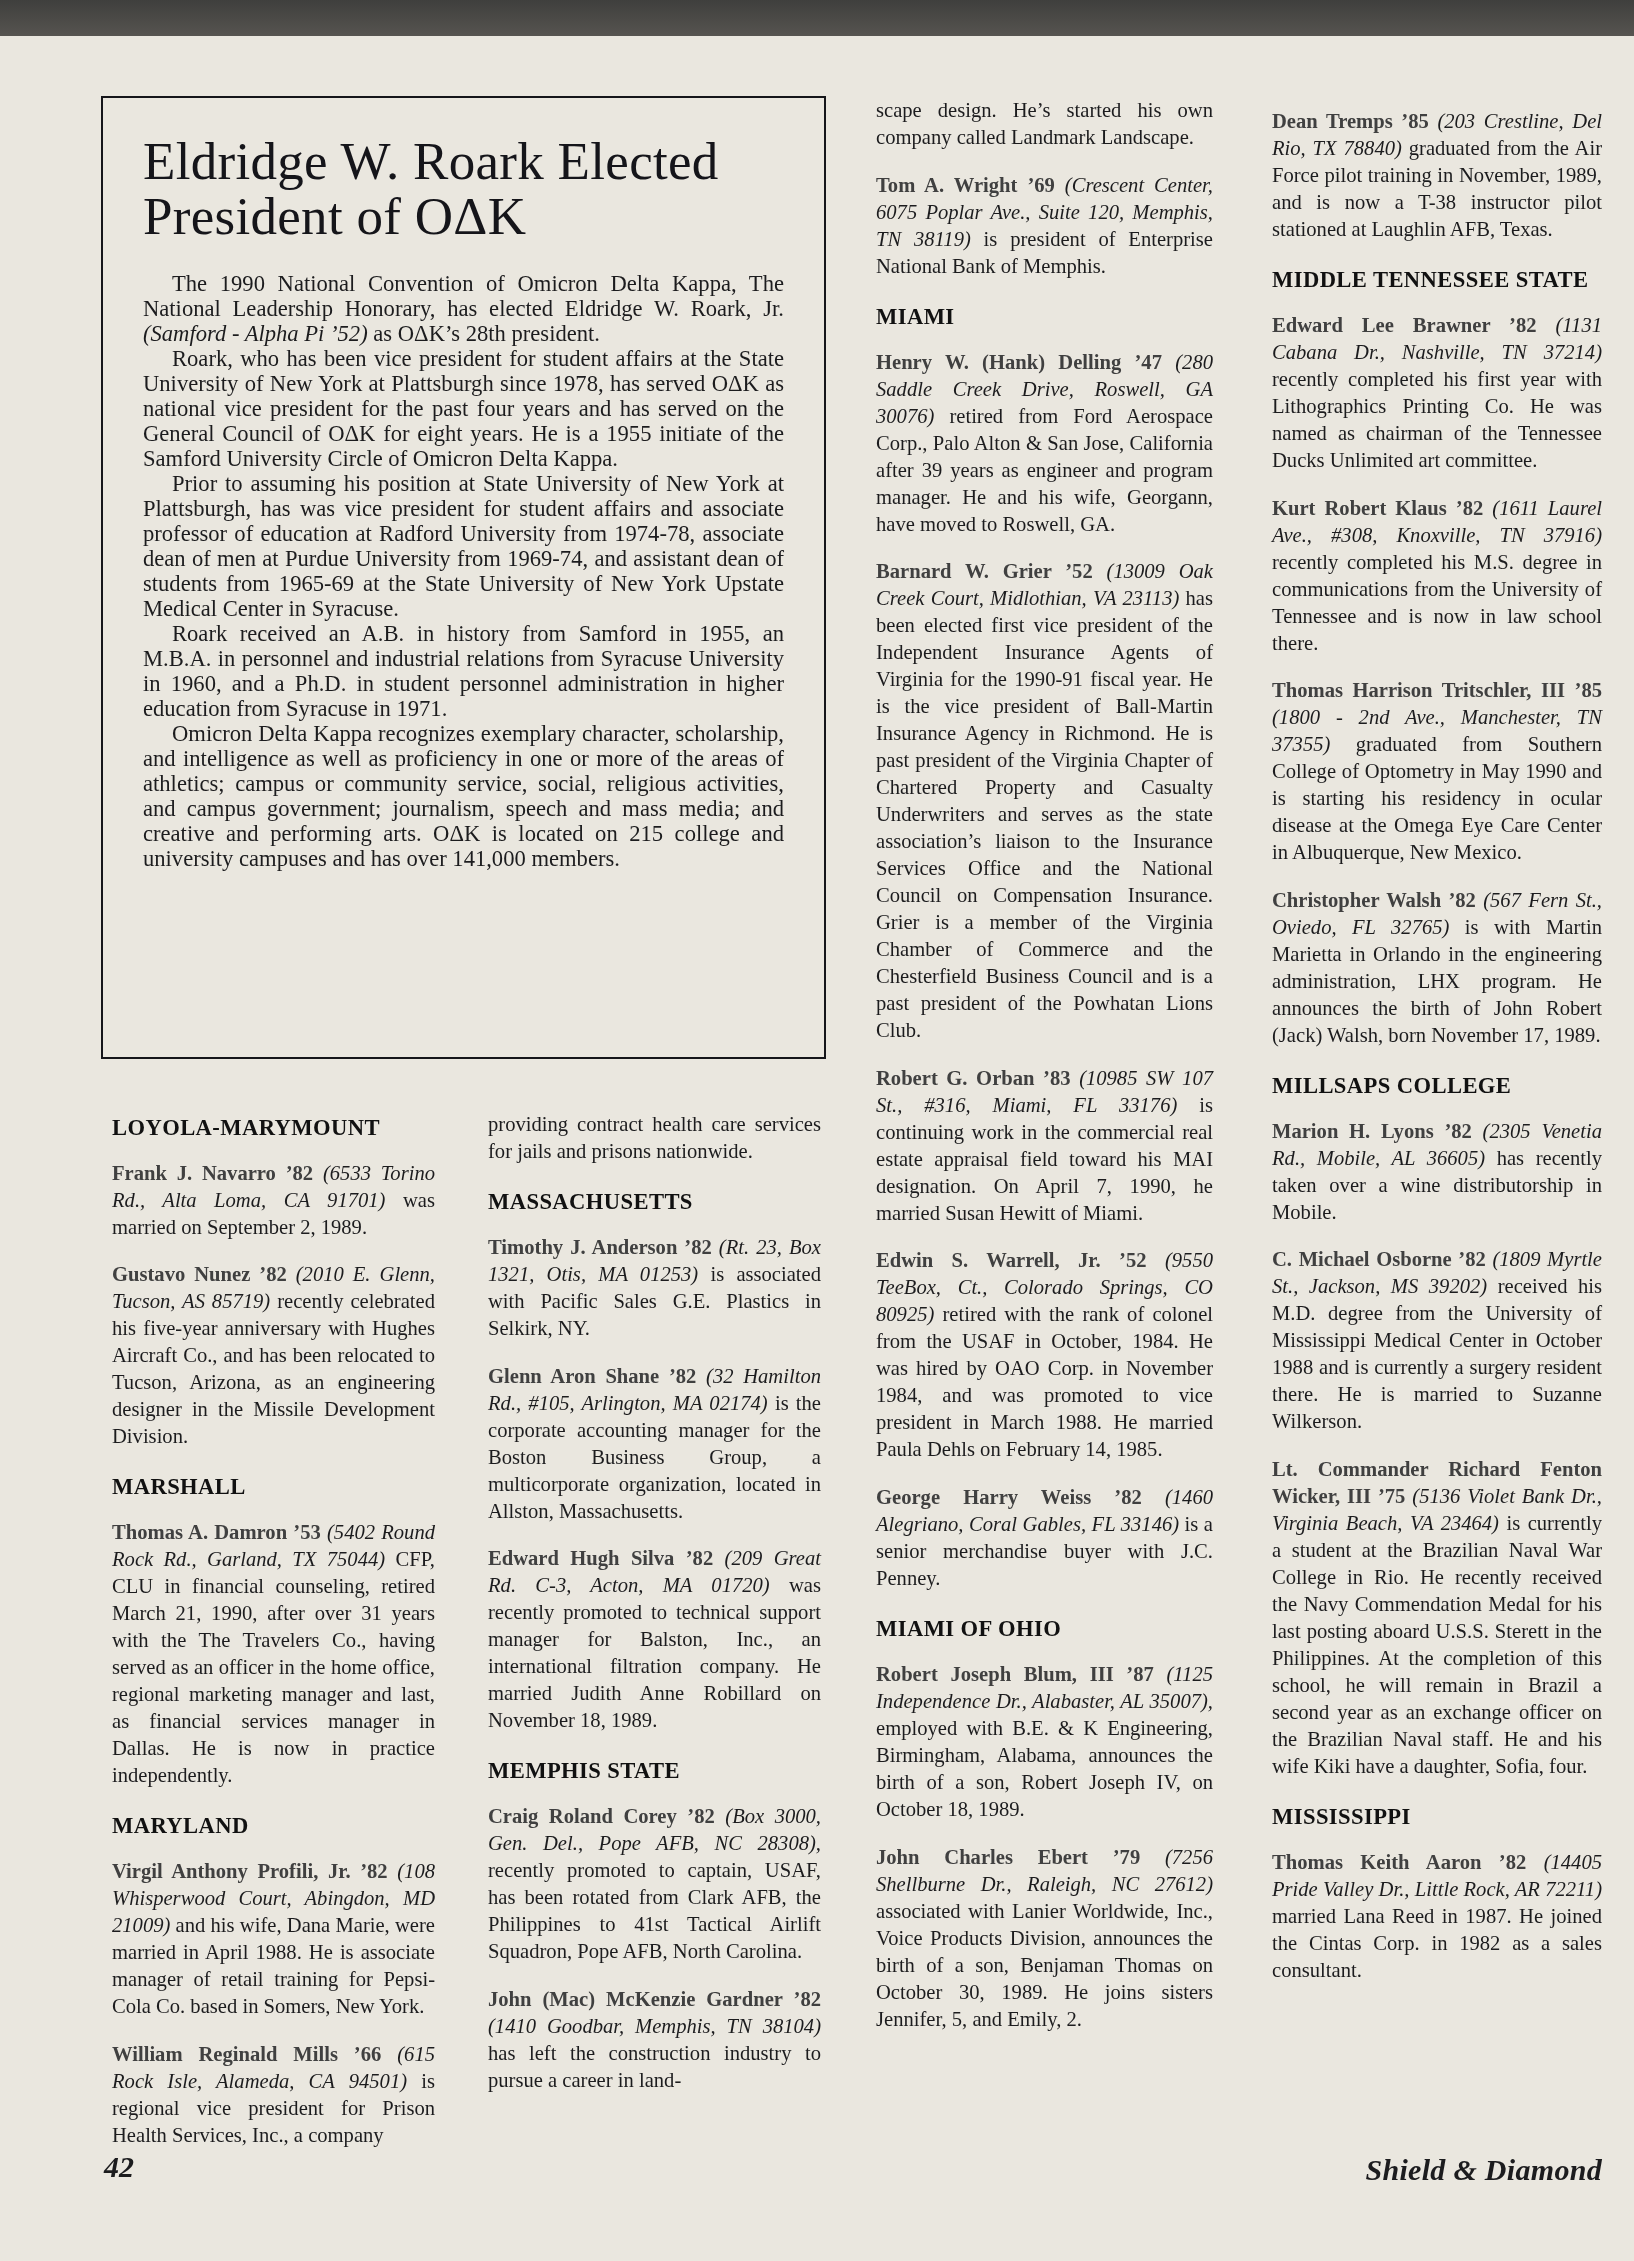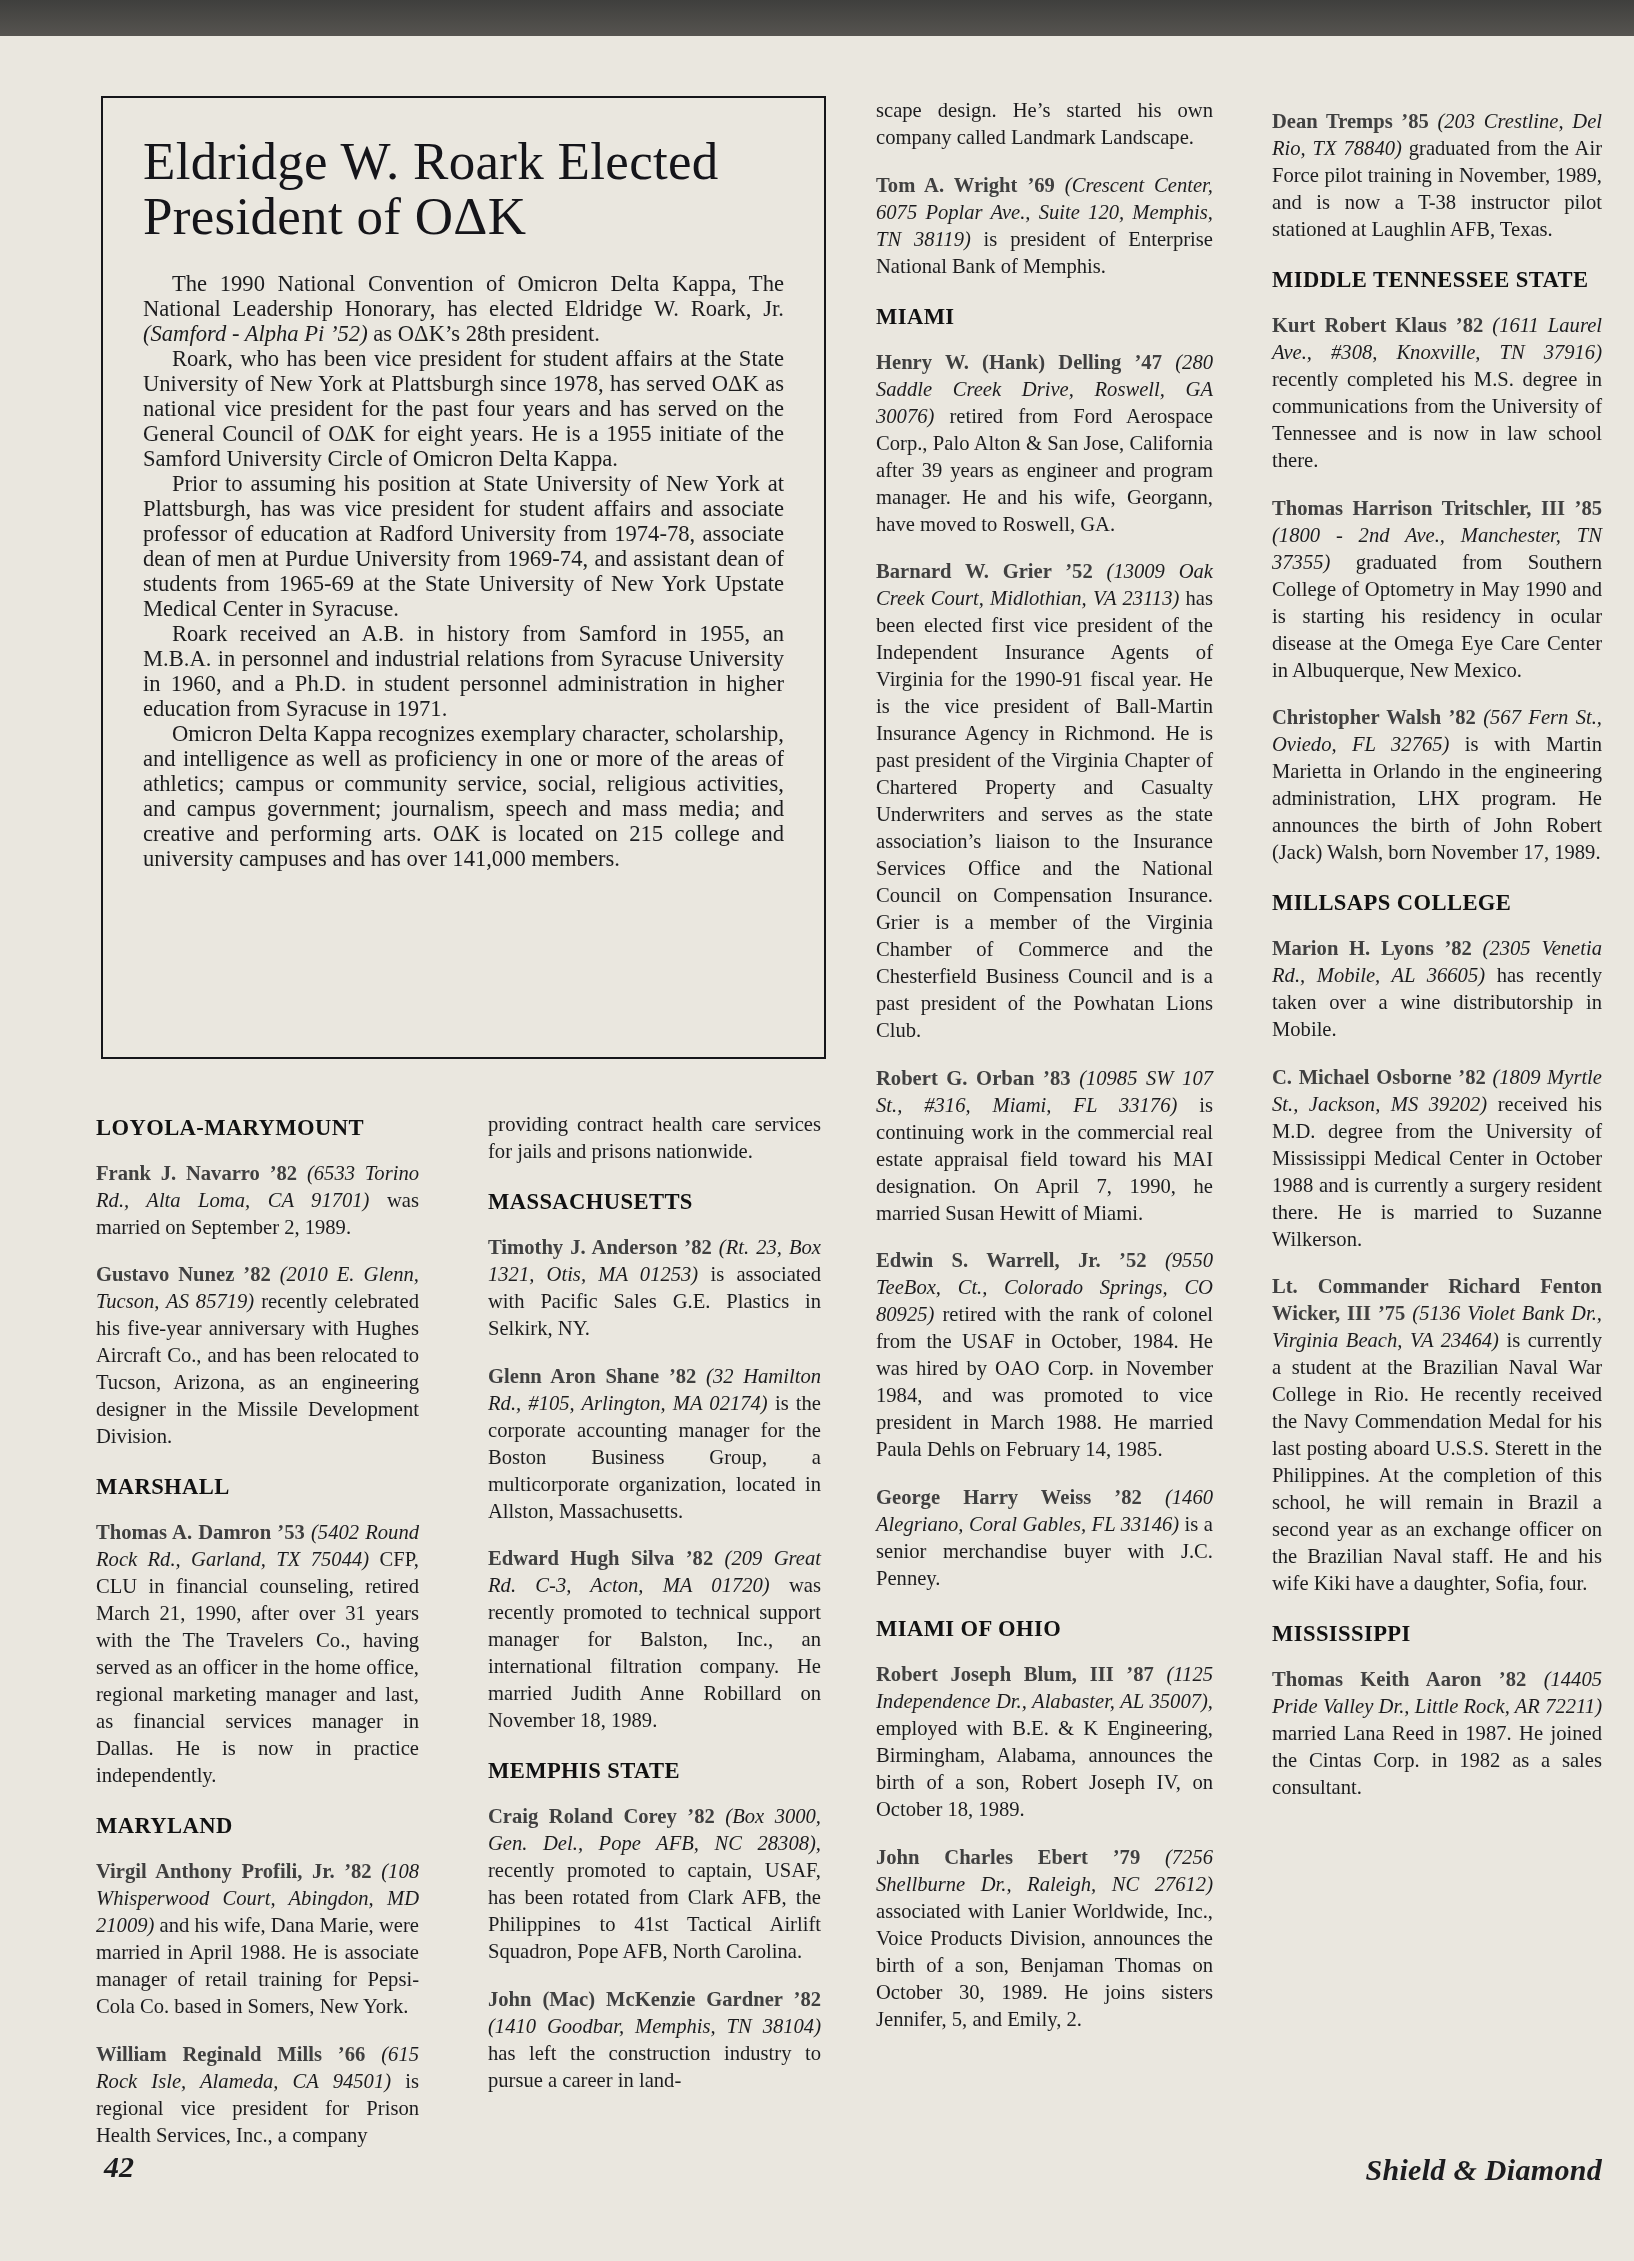--- a/index.html
+++ b/index.html
@@ -31,21 +31,21 @@
     color:#15151a;
   }
   .article-box p{
     margin:0;
     font-size:22.6px;line-height:25px;
     text-align:justify;text-indent:29px;
   }
   .article-box p .ital{font-style:italic;}
   
   .col{position:absolute;font-size:20.6px;line-height:27px;text-align:justify;}
-  .col1{left:96px;top:1111px;width:323px;font-family:Liberation Serif, serif;}
+  .col1{left:112px;top:1111px;width:323px;font-family:Liberation Serif, serif;}
   .col2{left:488px;top:1111px;width:333px;}
   .col3{left:876px;top:97px;width:337px;}
   .col4{left:1272px;top:108px;width:330px;}
   .sec{
     font-size:22.6px;line-height:27px;
     font-weight:700;letter-spacing:0.4px;
     margin:23px 0 19px 0;color:#111;
   }
   .sec:first-child{margin-top:2.7px;}
   .entry{margin:0 0 20.6px 0;}
@@ -108,20 +108,21 @@
       <p class="entry"><strong>Robert G. Orban ’83</strong> <em>(10985 SW 107 St., #316, Miami, FL 33176)</em> <span>is continuing work in the commercial real estate appraisal field toward his MAI designation. On April 7, 1990, he married Susan Hewitt of Miami.</span></p>
       <p class="entry"><strong>Edwin S. Warrell, Jr. ’52</strong> <em>(9550 TeeBox, Ct., Colorado Springs, CO 80925)</em> <span>retired with the rank of colonel from the USAF in October, 1984. He was hired by OAO Corp. in November 1984, and was promoted to vice president in March 1988. He married Paula Dehls on February 14, 1985.</span></p>
       <p class="entry"><strong>George Harry Weiss ’82</strong> <em>(1460 Alegriano, Coral Gables, FL 33146)</em> <span>is a senior merchandise buyer with J.C. Penney.</span></p>
       <h3 class="sec">MIAMI OF OHIO</h3>
       <p class="entry"><strong>Robert Joseph Blum, III ’87</strong> <em>(1125 Independence Dr., Alabaster, AL 35007),</em> <span>employed with B.E. &amp; K Engineering, Birmingham, Alabama, announces the birth of a son, Robert Joseph IV, on October 18, 1989.</span></p>
       <p class="entry"><strong>John Charles Ebert ’79</strong> <em>(7256 Shellburne Dr., Raleigh, NC 27612)</em> <span>associated with Lanier Worldwide, Inc., Voice Products Division, announces the birth of a son, Benjaman Thomas on October 30, 1989. He joins sisters Jennifer, 5, and Emily, 2.</span></p>
     </div>
   <div class="col col4" id="col-3">
       <p class="entry"><strong>Dean Tremps ’85</strong> <em>(203 Crestline, Del Rio, TX 78840)</em> <span>graduated from the Air Force pilot training in November, 1989, and is now a T-38 instructor pilot stationed at Laughlin AFB, Texas.</span></p>
       <h3 class="sec">MIDDLE TENNESSEE STATE</h3>
+      <p class="entry"><strong>Edward Lee Brawner ’82</strong> <em>(1131 Cabana Dr., Nashville, TN 37214)</em> <span>recently completed his first year with Lithographics Printing Co. He was named as chairman of the Tennessee Ducks Unlimited art committee.</span></p>
       <p class="entry"><strong>Kurt Robert Klaus ’82</strong> <em>(1611 Laurel Ave., #308, Knoxville, TN 37916)</em> <span>recently completed his M.S. degree in communications from the University of Tennessee and is now in law school there.</span></p>
       <p class="entry"><strong>Thomas Harrison Tritschler, III ’85</strong> <em>(1800 - 2nd Ave., Manchester, TN 37355)</em> <span>graduated from Southern College of Optometry in May 1990 and is starting his residency in ocular disease at the Omega Eye Care Center in Albuquerque, New Mexico.</span></p>
       <p class="entry"><strong>Christopher Walsh ’82</strong> <em>(567 Fern St., Oviedo, FL 32765)</em> <span>is with Martin Marietta in Orlando in the engineering administration, LHX program. He announces the birth of John Robert (Jack) Walsh, born November 17, 1989.</span></p>
       <h3 class="sec">MILLSAPS COLLEGE</h3>
       <p class="entry"><strong>Marion H. Lyons ’82</strong> <em>(2305 Venetia Rd., Mobile, AL 36605)</em> <span>has recently taken over a wine distributorship in Mobile.</span></p>
       <p class="entry"><strong>C. Michael Osborne ’82</strong> <em>(1809 Myrtle St., Jackson, MS 39202)</em> <span>received his M.D. degree from the University of Mississippi Medical Center in October 1988 and is currently a surgery resident there. He is married to Suzanne Wilkerson.</span></p>
       <p class="entry"><strong>Lt. Commander Richard Fenton Wicker, III ’75</strong> <em>(5136 Violet Bank Dr., Virginia Beach, VA 23464)</em> <span>is currently a student at the Brazilian Naval War College in Rio. He recently received the Navy Commendation Medal for his last posting aboard U.S.S. Sterett in the Philippines. At the completion of this school, he will remain in Brazil a second year as an exchange officer on the Brazilian Naval staff. He and his wife Kiki have a daughter, Sofia, four.</span></p>
       <h3 class="sec">MISSISSIPPI</h3>
       <p class="entry"><strong>Thomas Keith Aaron ’82</strong> <em>(14405 Pride Valley Dr., Little Rock, AR 72211)</em> <span>married Lana Reed in 1987. He joined the Cintas Corp. in 1982 as a sales consultant.</span></p>
     </div>

